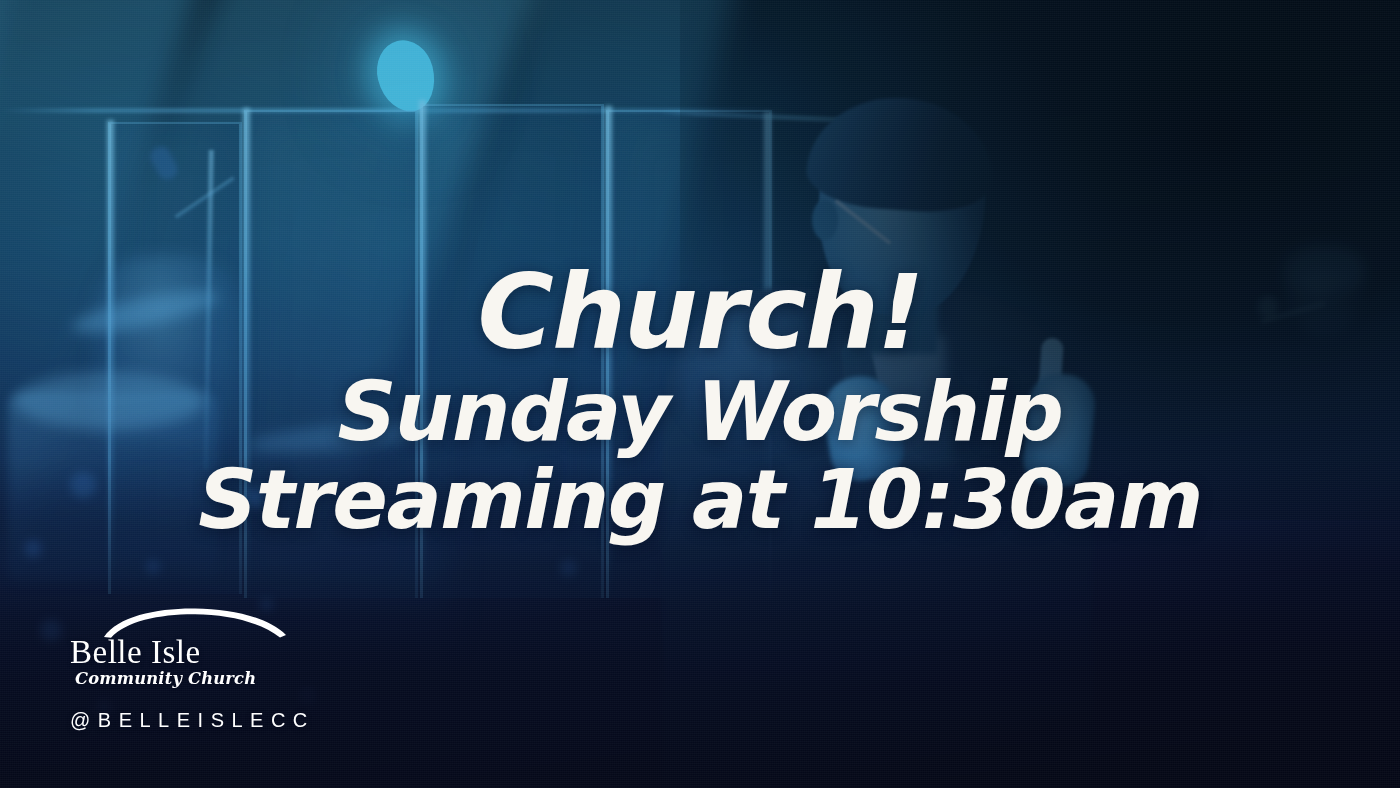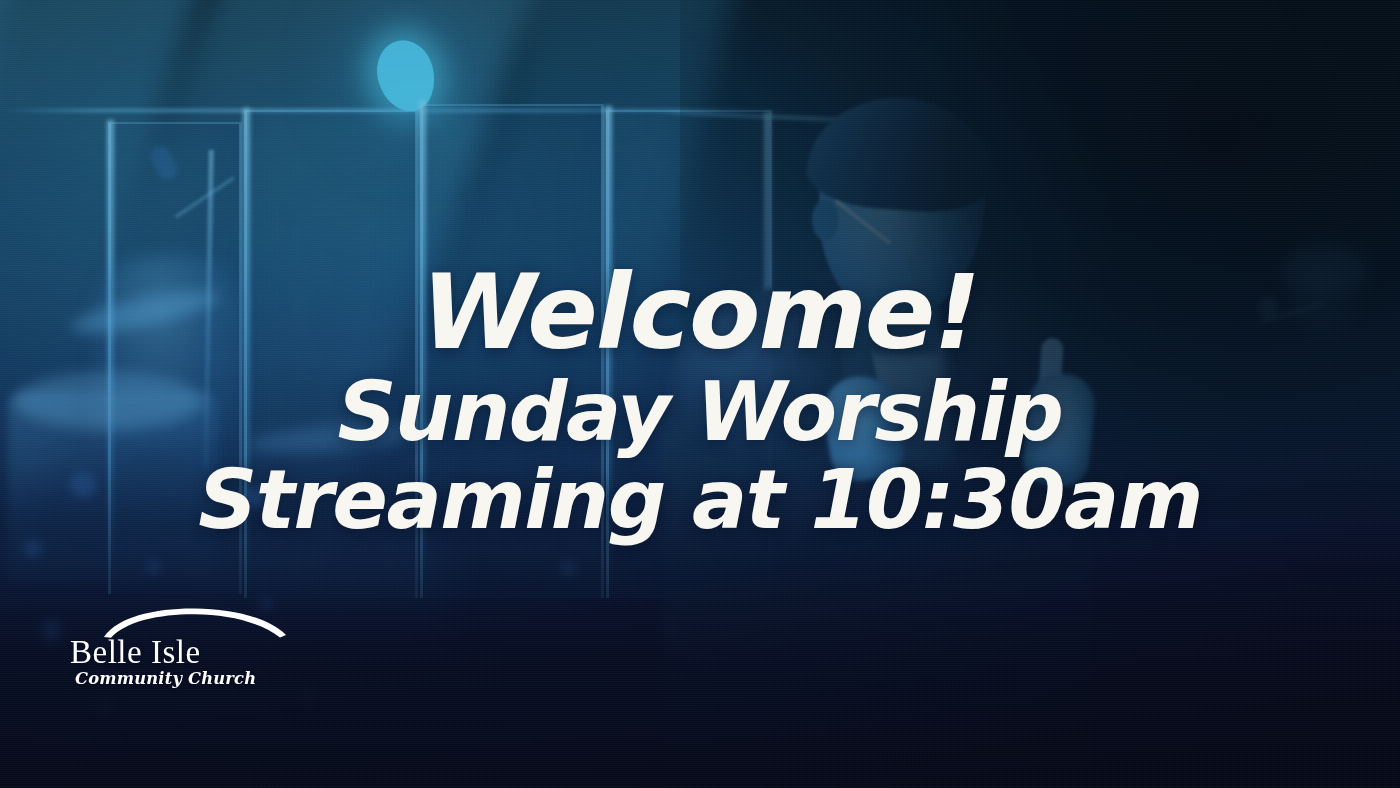--- a/index.html
+++ b/index.html
@@ -628,30 +628,31 @@
     </div>
 
     <div class="bg-corner-dark"></div>
     <div class="bottom-fade"></div>
     <div class="duotone"></div>
     <div class="duotone-2"></div>
     <div class="grain"></div>
   </div>
 
   <div class="headline-block">
-    <div class="headline-1">Welcome!</div>
+    <div class="headline-1">Church!</div>
     <div class="headline-2">Sunday Worship</div>
     <div class="headline-3">Streaming at 10:30am</div>
   </div>
 
   <div class="logo-lockup">
     <div class="logo-mark">
       <svg class="logo-arc" viewBox="0 0 190 30" xmlns="http://www.w3.org/2000/svg" aria-hidden="true">
         <path d="M4 29 C 18 8, 58 0, 95 0.5 C 132 1, 168 9, 186 27
                  L 180 29.5 C 160 14, 128 6.5, 95 6.2
                  C 60 6, 26 13, 11 29.8 Z" fill="#ffffff"></path>
       </svg>
     </div>
     <div class="logo-wordmark">Belle Isle</div>
     <div class="logo-sub">Community Church</div>
+    <div class="handle">@BELLEISLECC</div>
   </div>
 
 </div>
 
 </body></html>

